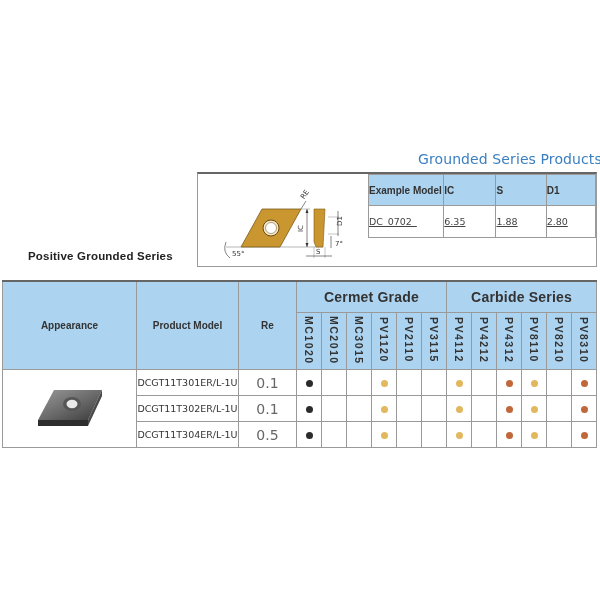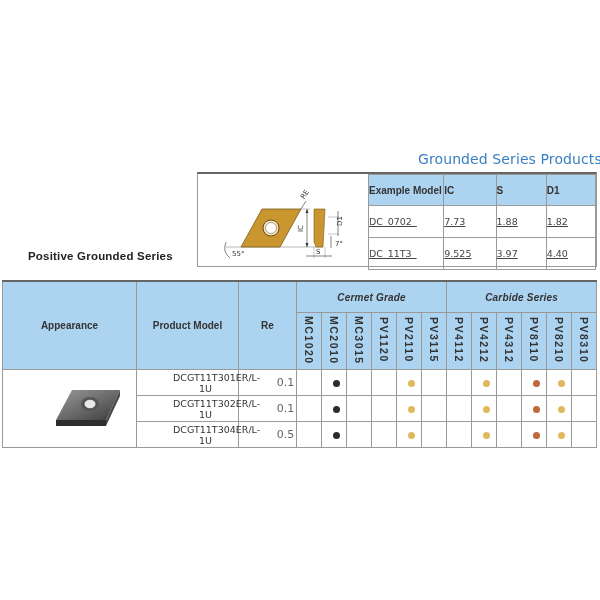--- a/index.html
+++ b/index.html
@@ -9,25 +9,25 @@
   .diagram { position:absolute; left:0; top:0; width:170px; height:93px; }
   .spec { position:absolute; left:170px; top:0; border-collapse:collapse; }
   .spec td, .spec th { border:1px solid #9a9a9a; padding:0; text-align:left; font-size:10px; }
   .spec th { background:#acd3f0; height:30px; font-weight:bold; color:#333; }
   .spec td { height:31px; color:#444; font-family:"DejaVu Sans", sans-serif; font-size:9.5px;text-decoration:underline; }
   .spec tr th:first-child, .spec tr td:first-child { border-left:1px solid #9a9a9a; }
   .subtitle { position:absolute; left:28px; top:250px; font-size:11.5px; font-weight:bold; color:#222; letter-spacing:0.2px; }
   .main { position:absolute; left:2px; top:280px; border-collapse:collapse; table-layout:fixed; border-top:2px solid #666; }
   .main th, .main td { border:1px solid #9a9a9a; padding:0; text-align:center; }
   .main th { background:#acd3f0; color:#333; font-weight:bold; font-size:10px; }
-  .main .group { height:30px; font-size:10px; letter-spacing:0.2px;font-style:italic; }
+  .main .group { height:30px; font-size:14px; letter-spacing:0.2px; }
   .main .grade { height:56px; }
   .vtext { display:inline-block; writing-mode:vertical-rl; font-size:10.5px; font-weight:bold; letter-spacing:1.5px; color:#333; }
-  .main td { height:25px; font-size:10px; font-family:"DejaVu Sans", sans-serif; color:#333;padding-left:36px; }
-  .main td.re { color:#666; font-size:11px;text-align:center; }
+  .main td { height:25px; font-size:10px; font-family:"DejaVu Sans", sans-serif; color:#333; }
+  .main td.re { color:#666; font-size:14px;text-align:center; }
   .main td.code { font-size:9.5px; }
   .dot { display:inline-block; width:7px; height:7px; border-radius:50%; vertical-align:middle; }
   .appearance-cell { position:relative; }
 </style>
 </head>
 <body>
 
 <div class="title">Grounded Series Products</div>
 
 <div class="topbox">
@@ -76,29 +76,23 @@
       </colgroup>
     <tbody>
         <tr>
       <th>Example Model</th>
       <th>IC</th>
       <th>S</th>
       <th>D1</th>
     </tr>
     <tr>
       <td>DC_0702_</td>
-      <td>7.73</td>
+      <td>6.35</td>
       <td>1.88</td>
-      <td>1.82</td>
-    </tr>
-    <tr>
-      <td>DC_11T3_</td>
-      <td>9.525</td>
-      <td>3.97</td>
-      <td>4.40</td>
+      <td>2.80</td>
     </tr>
   </tbody>
     </table>
 </div>
 
 <div class="subtitle">Positive Grounded Series</div>
 
 <table class="main" style="width:594px;">
   <colgroup>
     <col style="width:134px">

